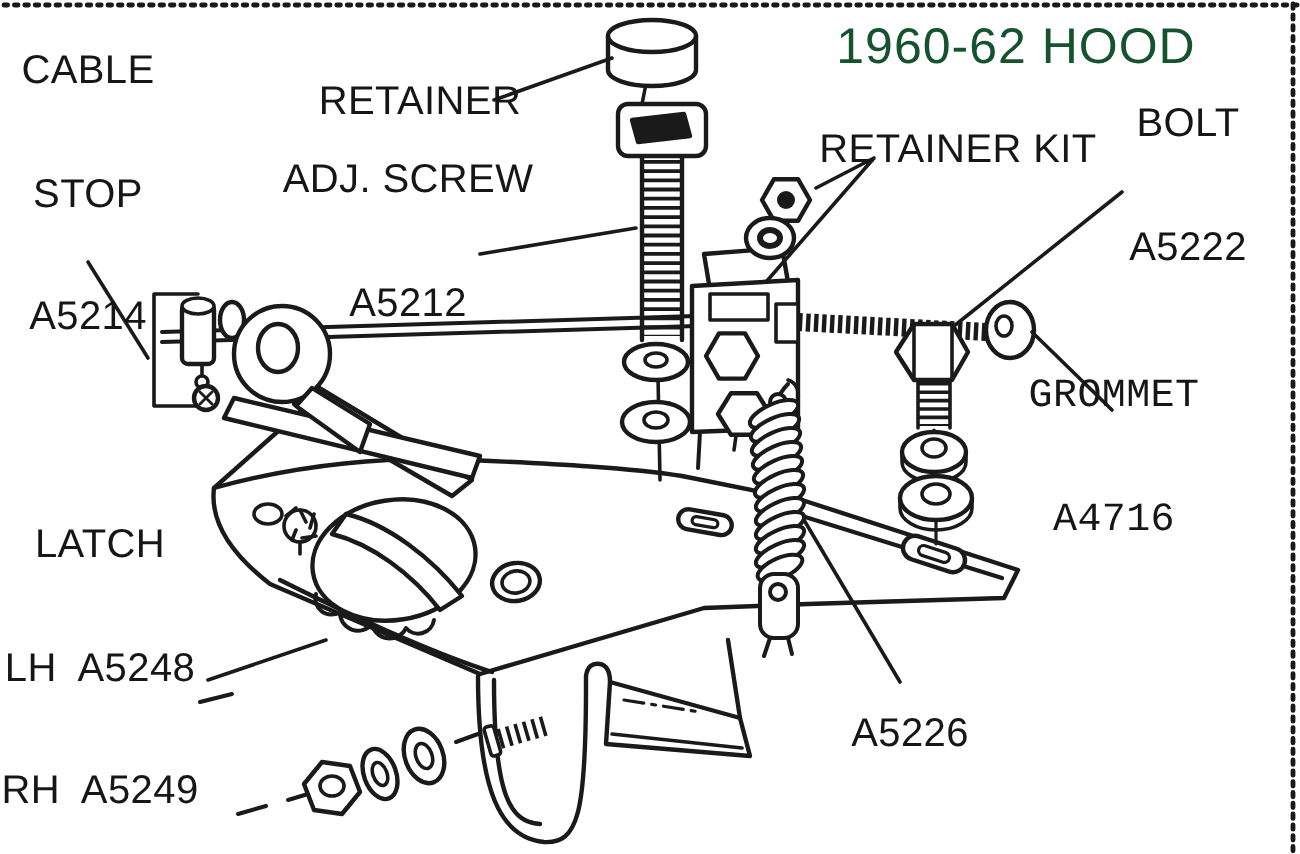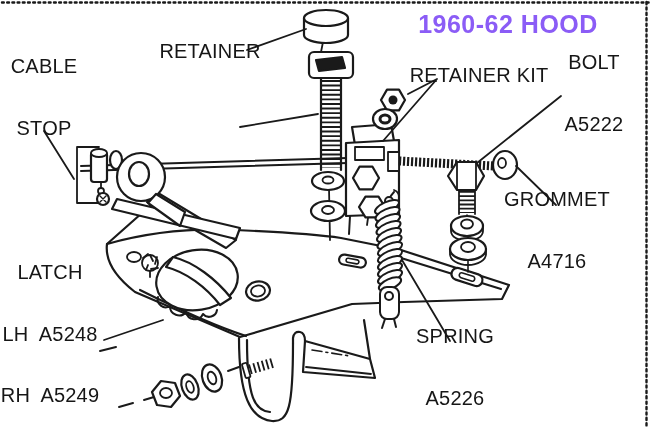--- a/index.html
+++ b/index.html
@@ -9,21 +9,21 @@
   }
   #art{position:absolute;left:0;top:0;}
   .lbl{
     position:absolute;transform:translate(-50%,-50%);
     text-align:center;color:#161616;font-size:20px;line-height:20.5px;
     white-space:pre;letter-spacing:.2px;
   }
   .lbl span{display:block;}
   #title{
     position:absolute;transform:translate(-50%,-50%);
-    font-weight:bold;font-size:25px;letter-spacing:.5px;color:#8b5cf6;white-space:pre;
+    font-weight:normal;font-size:25px;letter-spacing:.5px;color:#14532d;white-space:pre;
   }
   svg *{vector-effect:non-scaling-stroke;}
 </style>
 </head>
 <body>
 
 <div id="stage">
 
   <svg id="art" width="650" height="427" viewBox="0 0 650 427" stroke="#1a1a1a" fill="none" stroke-width="2.2" stroke-linecap="round" stroke-linejoin="round">
 
@@ -230,41 +230,45 @@
 
   <div id="title" style="left:508px;top:24px;">1960-62 HOOD</div>
 
   <div class="lbl" style="left:210px;top:51px;">
     <span>RETAINER</span>
   </div>
 
   <div class="lbl" style="left:44px;top:97px;">
     <span>CABLE</span>
     <span>STOP</span>
-  </div>
-
+    <span>A5214</span>
+  </div>
+
+  <div class="lbl" style="left:204px;top:121px;">
+    <span>ADJ. SCREW</span>
+    <span>A5212</span>
+  </div>
 
   <div class="lbl" style="left:479px;top:75px;">
     <span>RETAINER KIT</span>
   </div>
 
   <div class="lbl" style="left:594px;top:93px;">
     <span>BOLT</span>
     <span>A5222</span>
   </div>
 
-  <div class="lbl" style="left:557px;top:230px;">
+  <div class="lbl" style="left:557px;top:230px;font-family:Liberation Mono, monospace;">
     <span>GROMMET</span>
     <span>A4716</span>
   </div>
 
   <div class="lbl" style="left:50px;top:334px;">
     <span>LATCH</span>
     <span>LH  A5248</span>
     <span>RH  A5249</span>
   </div>
 
   <div class="lbl" style="left:455px;top:367px;">
-    <span>SPRING</span>
     <span>A5226</span>
   </div>
 
 </div>
 
 </body></html>

